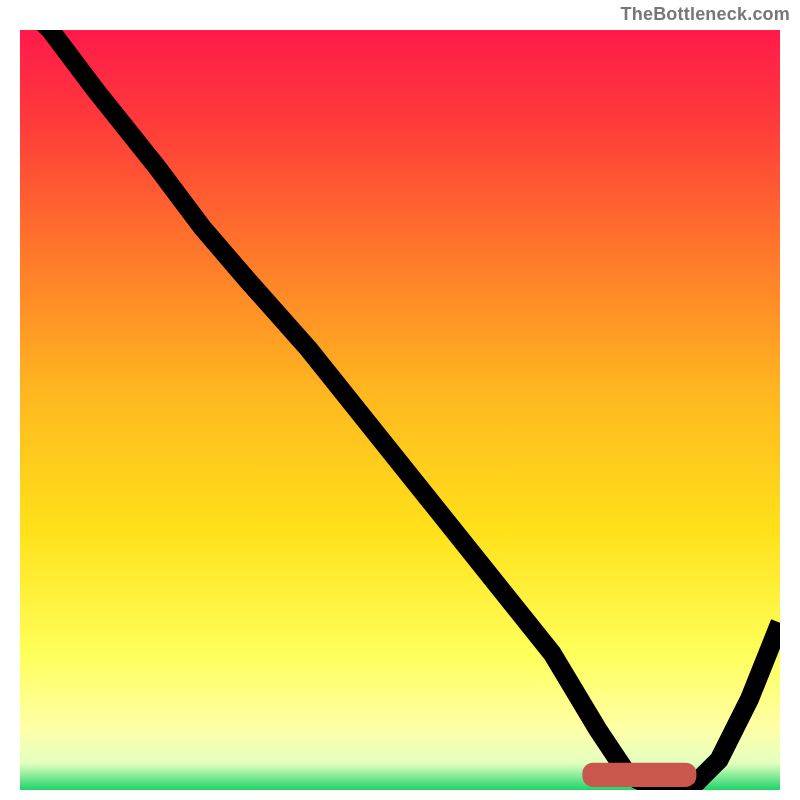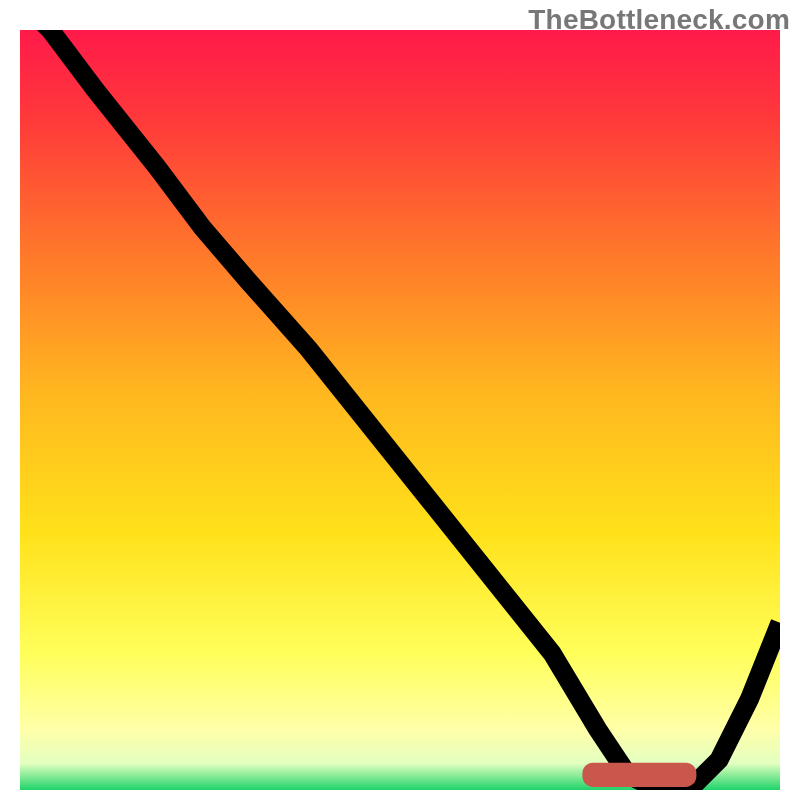--- a/index.html
+++ b/index.html
@@ -12,21 +12,21 @@
   }
   .stage {
     position: relative;
     width: 800px;
     height: 800px;
   }
   .watermark {
     position: absolute;
     top: 4px;
     right: 10px;
-    font-size: 28px;
+    font-size: 18px;
     font-weight: 600;
     color: #777;
     letter-spacing: 0.2px;
     z-index: 3;
   }
   .plot-wrap {
     position: absolute;
     left: 20px;
     top: 30px;
     width: 760px;

